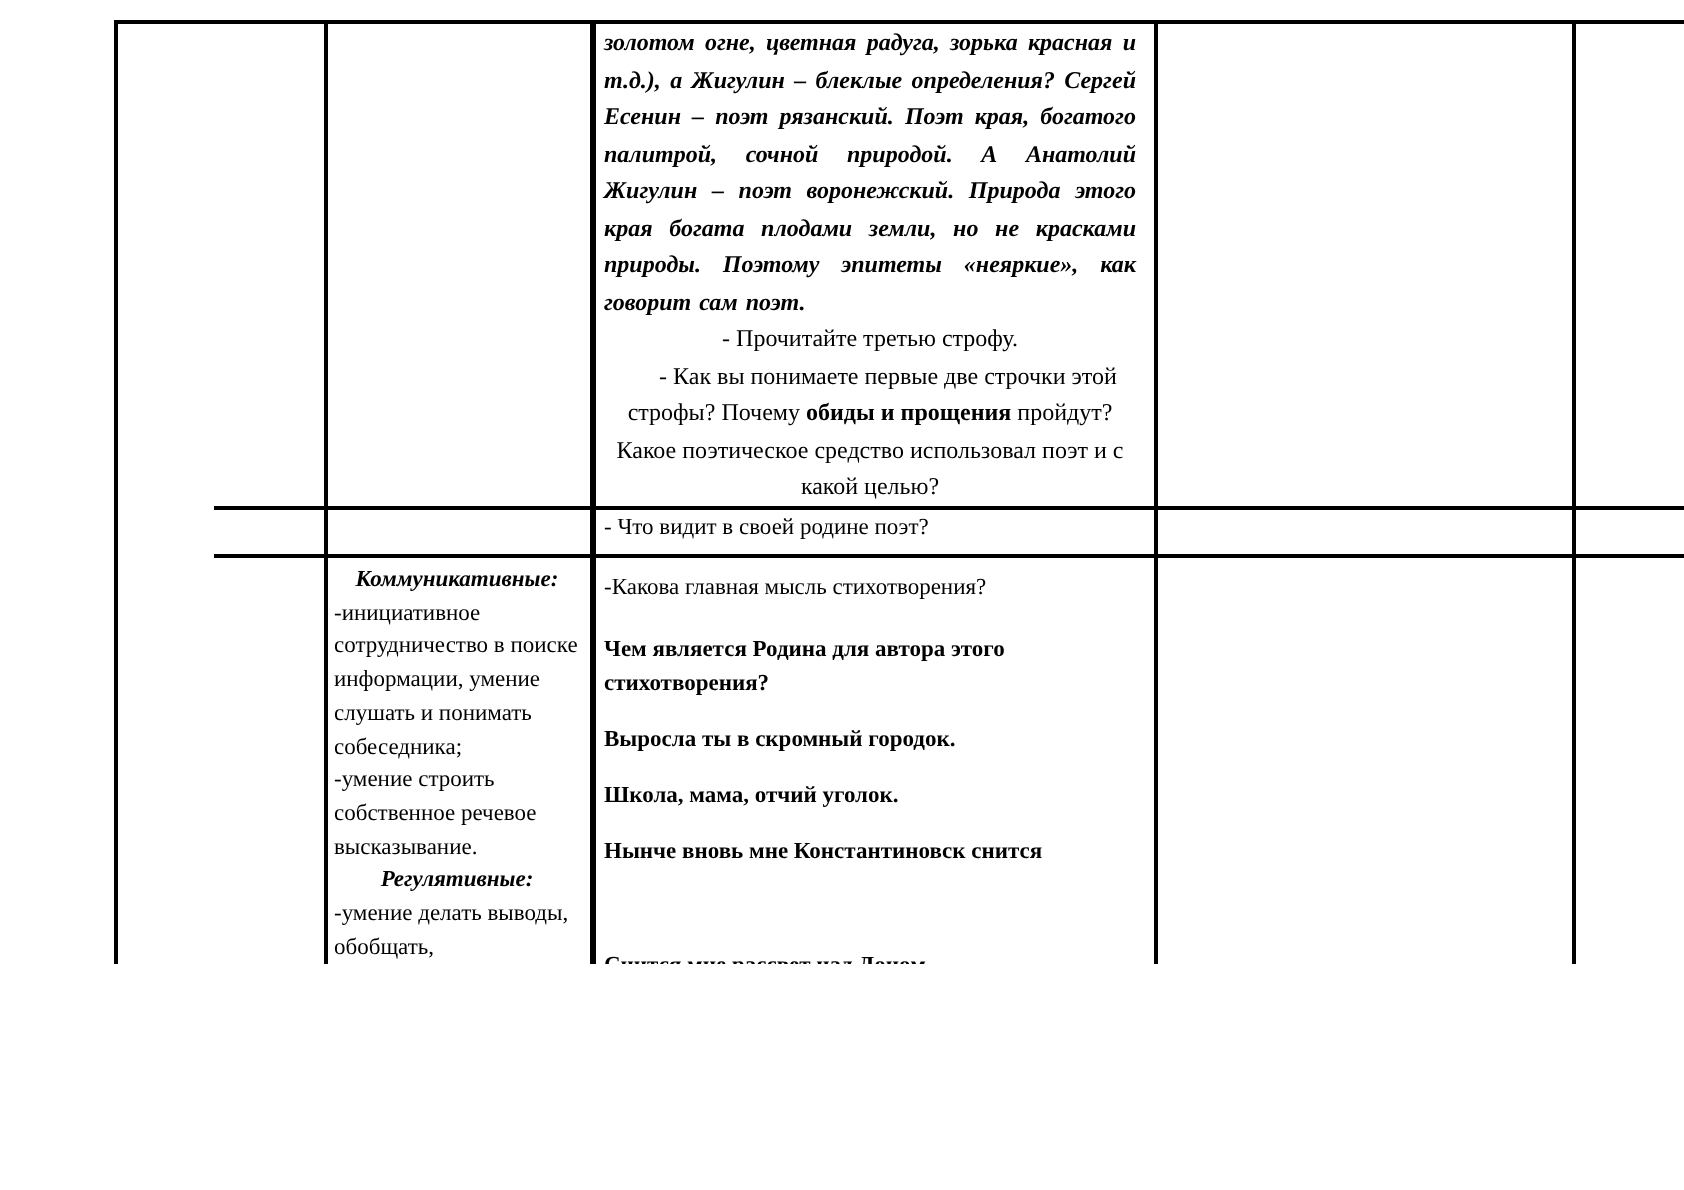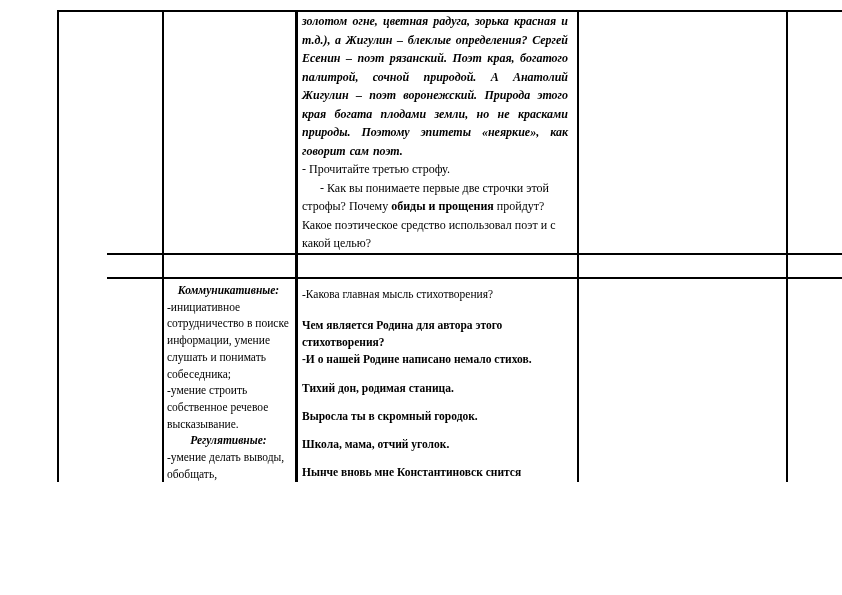--- a/index.html
+++ b/index.html
@@ -11,21 +11,21 @@
   .vline { position:absolute; width:1.5px; background:#000; }
   .vline.thick { width:2.5px; }
   .hline { position:absolute; height:1.5px; background:#000; }
 
   .cell { position:absolute; }
   .cell p { margin:0; }
 
   
   .cell-c1 { left:302px; top:12px; width:266px; font-size:12px; line-height:18.5px; }
   .cell-c1 .intro { font-weight:bold; font-style:italic; text-align:justify; word-spacing:1px; }
-  .cell-c1 .plain { font-weight:normal; }
+  .cell-c1 .plain { font-weight:normal;text-align:center; }
   .cell-c1 .q2 { text-indent:18px; }
   .bi { font-weight:bold; }
 
   
   .cell-c2 { left:302px; top:256px; width:266px; font-size:11.5px; line-height:16px; }
 
   
   .cell-b3 { left:167px; top:282px; width:123px; font-size:11.5px; line-height:16.7px; }
   .cell-b3 .hd { font-weight:bold; font-style:italic;text-align:center; }
   .cell-b3 .items { white-space:pre-line; }
@@ -53,34 +53,35 @@
   <div class="vline thick" style="left:295px; top:10px; height:563px;"></div>
   <div class="vline" style="left:577px; top:10px; height:563px;"></div>
   <div class="vline" style="left:786px; top:10px; height:563px;"></div>
 
   <div class="cell cell-c1">
     <p class="intro">золотом огне, цветная радуга, зорька красная и т.д.), а Жигулин – блеклые определения? Сергей Есенин – поэт рязанский. Поэт края, богатого палитрой, сочной природой. А Анатолий Жигулин – поэт воронежский. Природа этого края богата плодами земли, но не красками природы. Поэтому эпитеты «неяркие», как говорит сам поэт.</p>
     <p class="plain">- Прочитайте третью строфу.</p>
     <p class="plain q2"><span>- Как вы понимаете первые две строчки этой строфы? Почему </span><span class="bi">обиды и прощения</span><span> пройдут? Какое поэтическое средство использовал поэт и с какой целью?</span></p>
   </div>
 
+  <div class="cell cell-c2">
+    <p>- Что видит в своей родине поэт?</p>
+  </div>
 
   <div class="cell cell-b3">
     <p class="hd">Коммуникативные:</p>
     <p class="items"> -инициативное сотрудничество в поиске информации, умение слушать и понимать собеседника;
 -умение строить собственное речевое высказывание.</p>
     <p class="hd">Регулятивные:</p>
     <p class="items">-умение делать выводы, обобщать, анализировать и сравнивать;
 -умение концентрировать силы на решение поставленных поблемных вопросов.</p>
   </div>
 
   <div class="cell cell-c3">
     <p class="q1">-Какова главная мысль стихотворения?</p>
     <p class="b">Чем является Родина для автора этого стихотворения?</p>
-    <p class="b">-И о  нашей Родине написано немало стихов.</p>
-    <p class="poem first">Тихий дон, родимая станица.</p>
     <p class="poem">Выросла ты в скромный городок.</p>
     <p class="poem">Школа, мама, отчий уголок.</p>
     <p class="poem">Нынче вновь мне  Константиновск снится</p>
     <p class="poem last">Снится мне рассвет над Доном,</p>
   </div>
 
 </div>
 
 </body></html>

